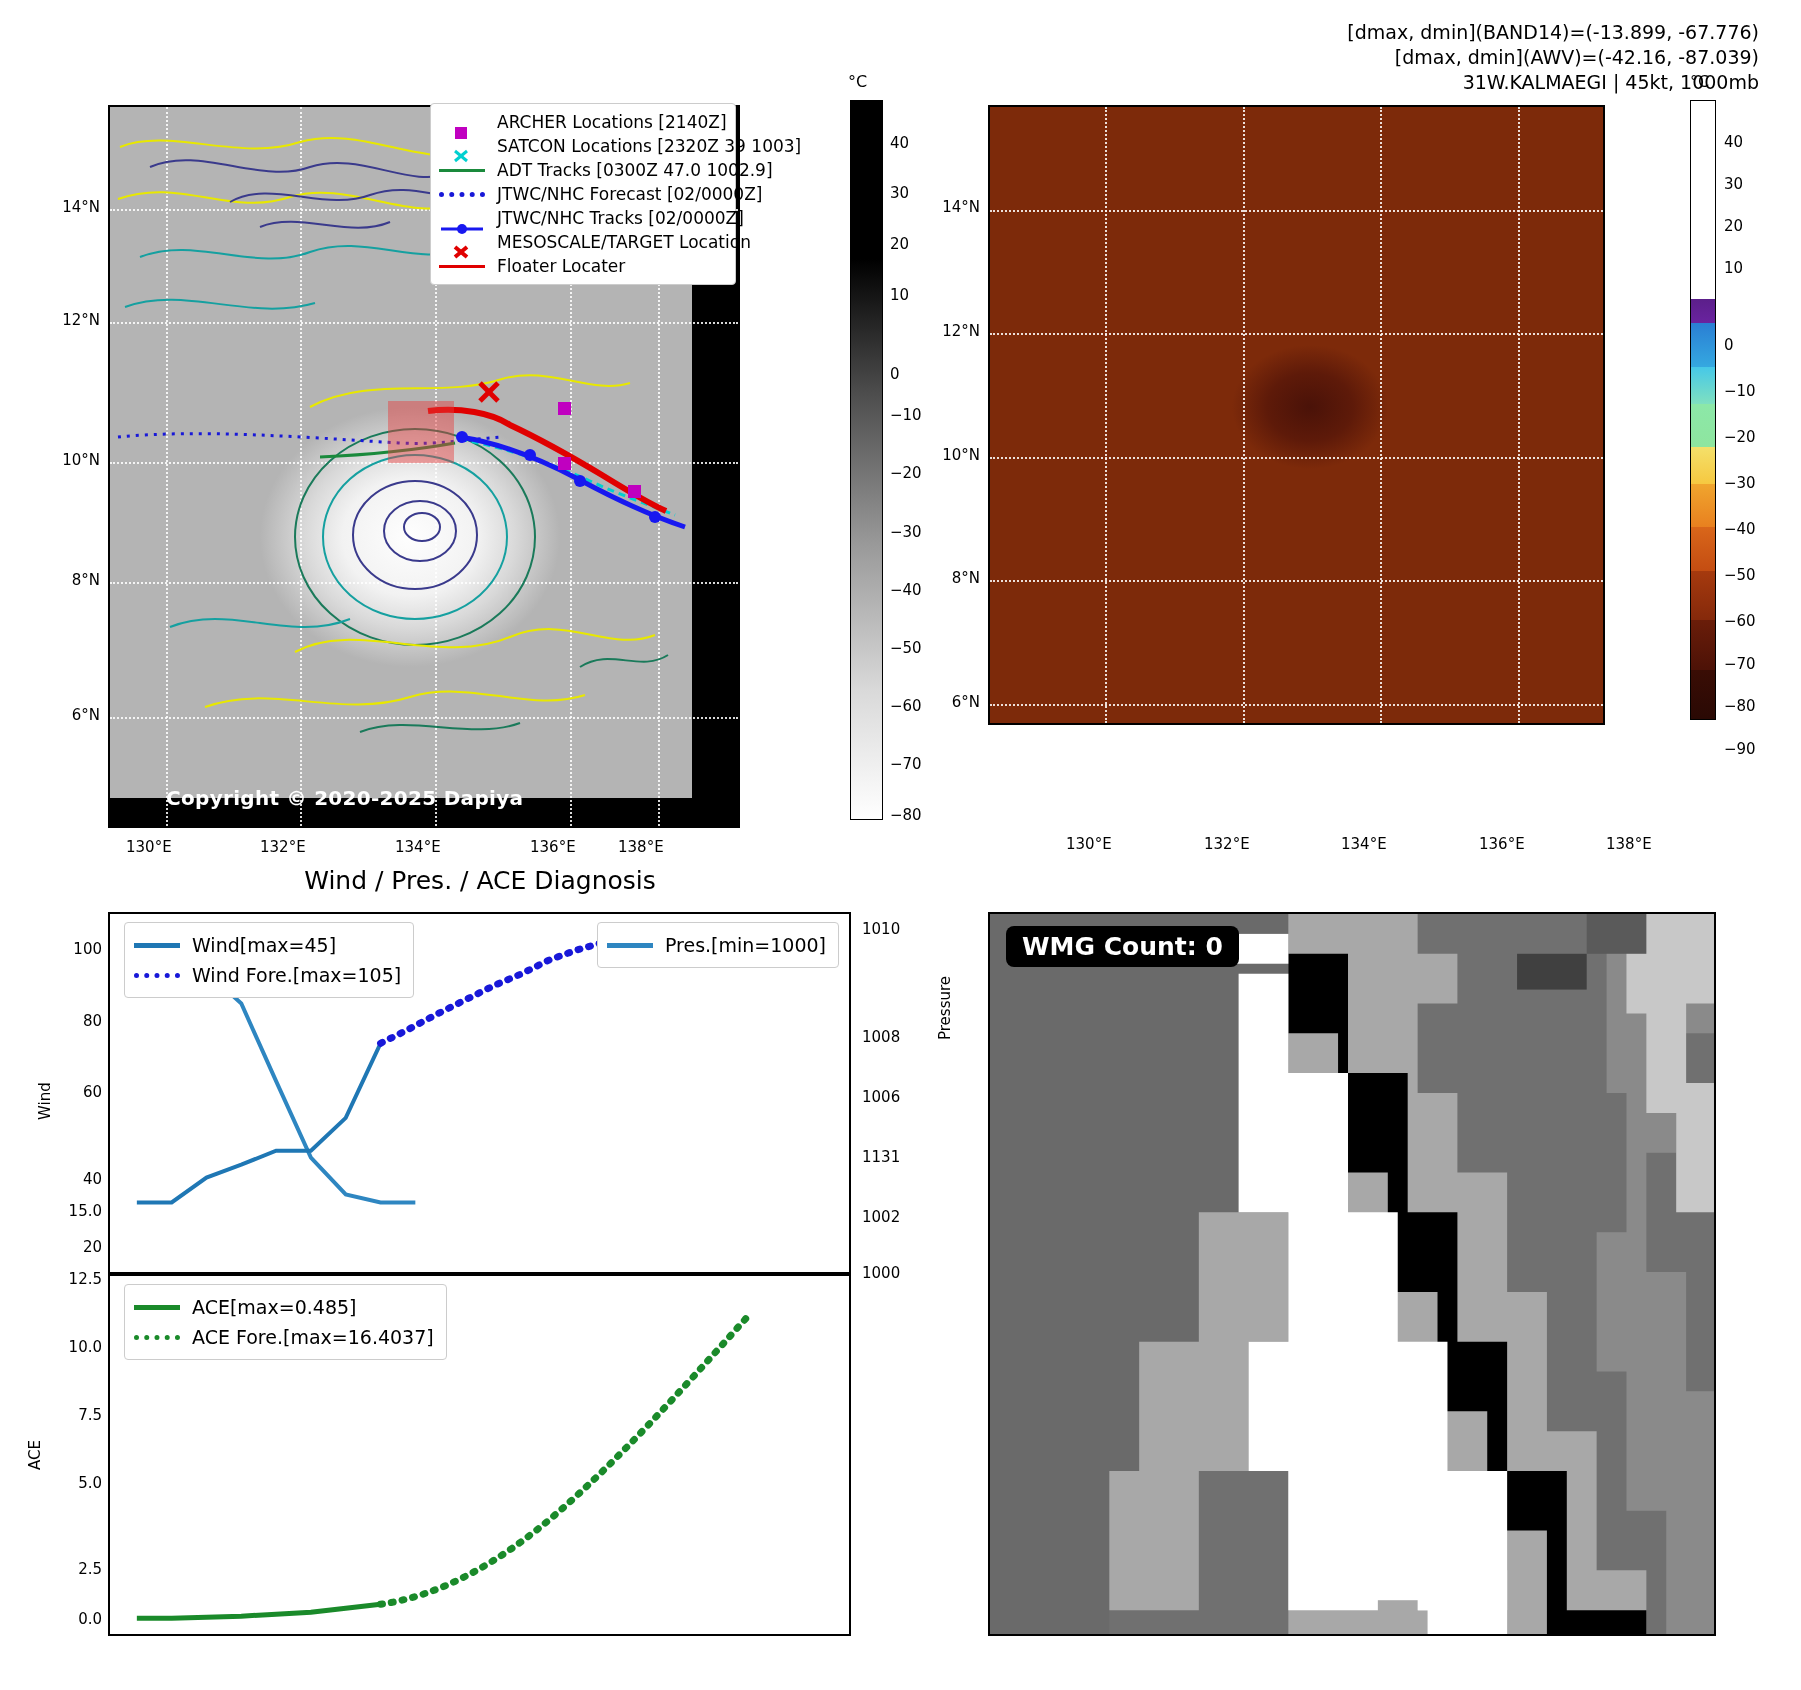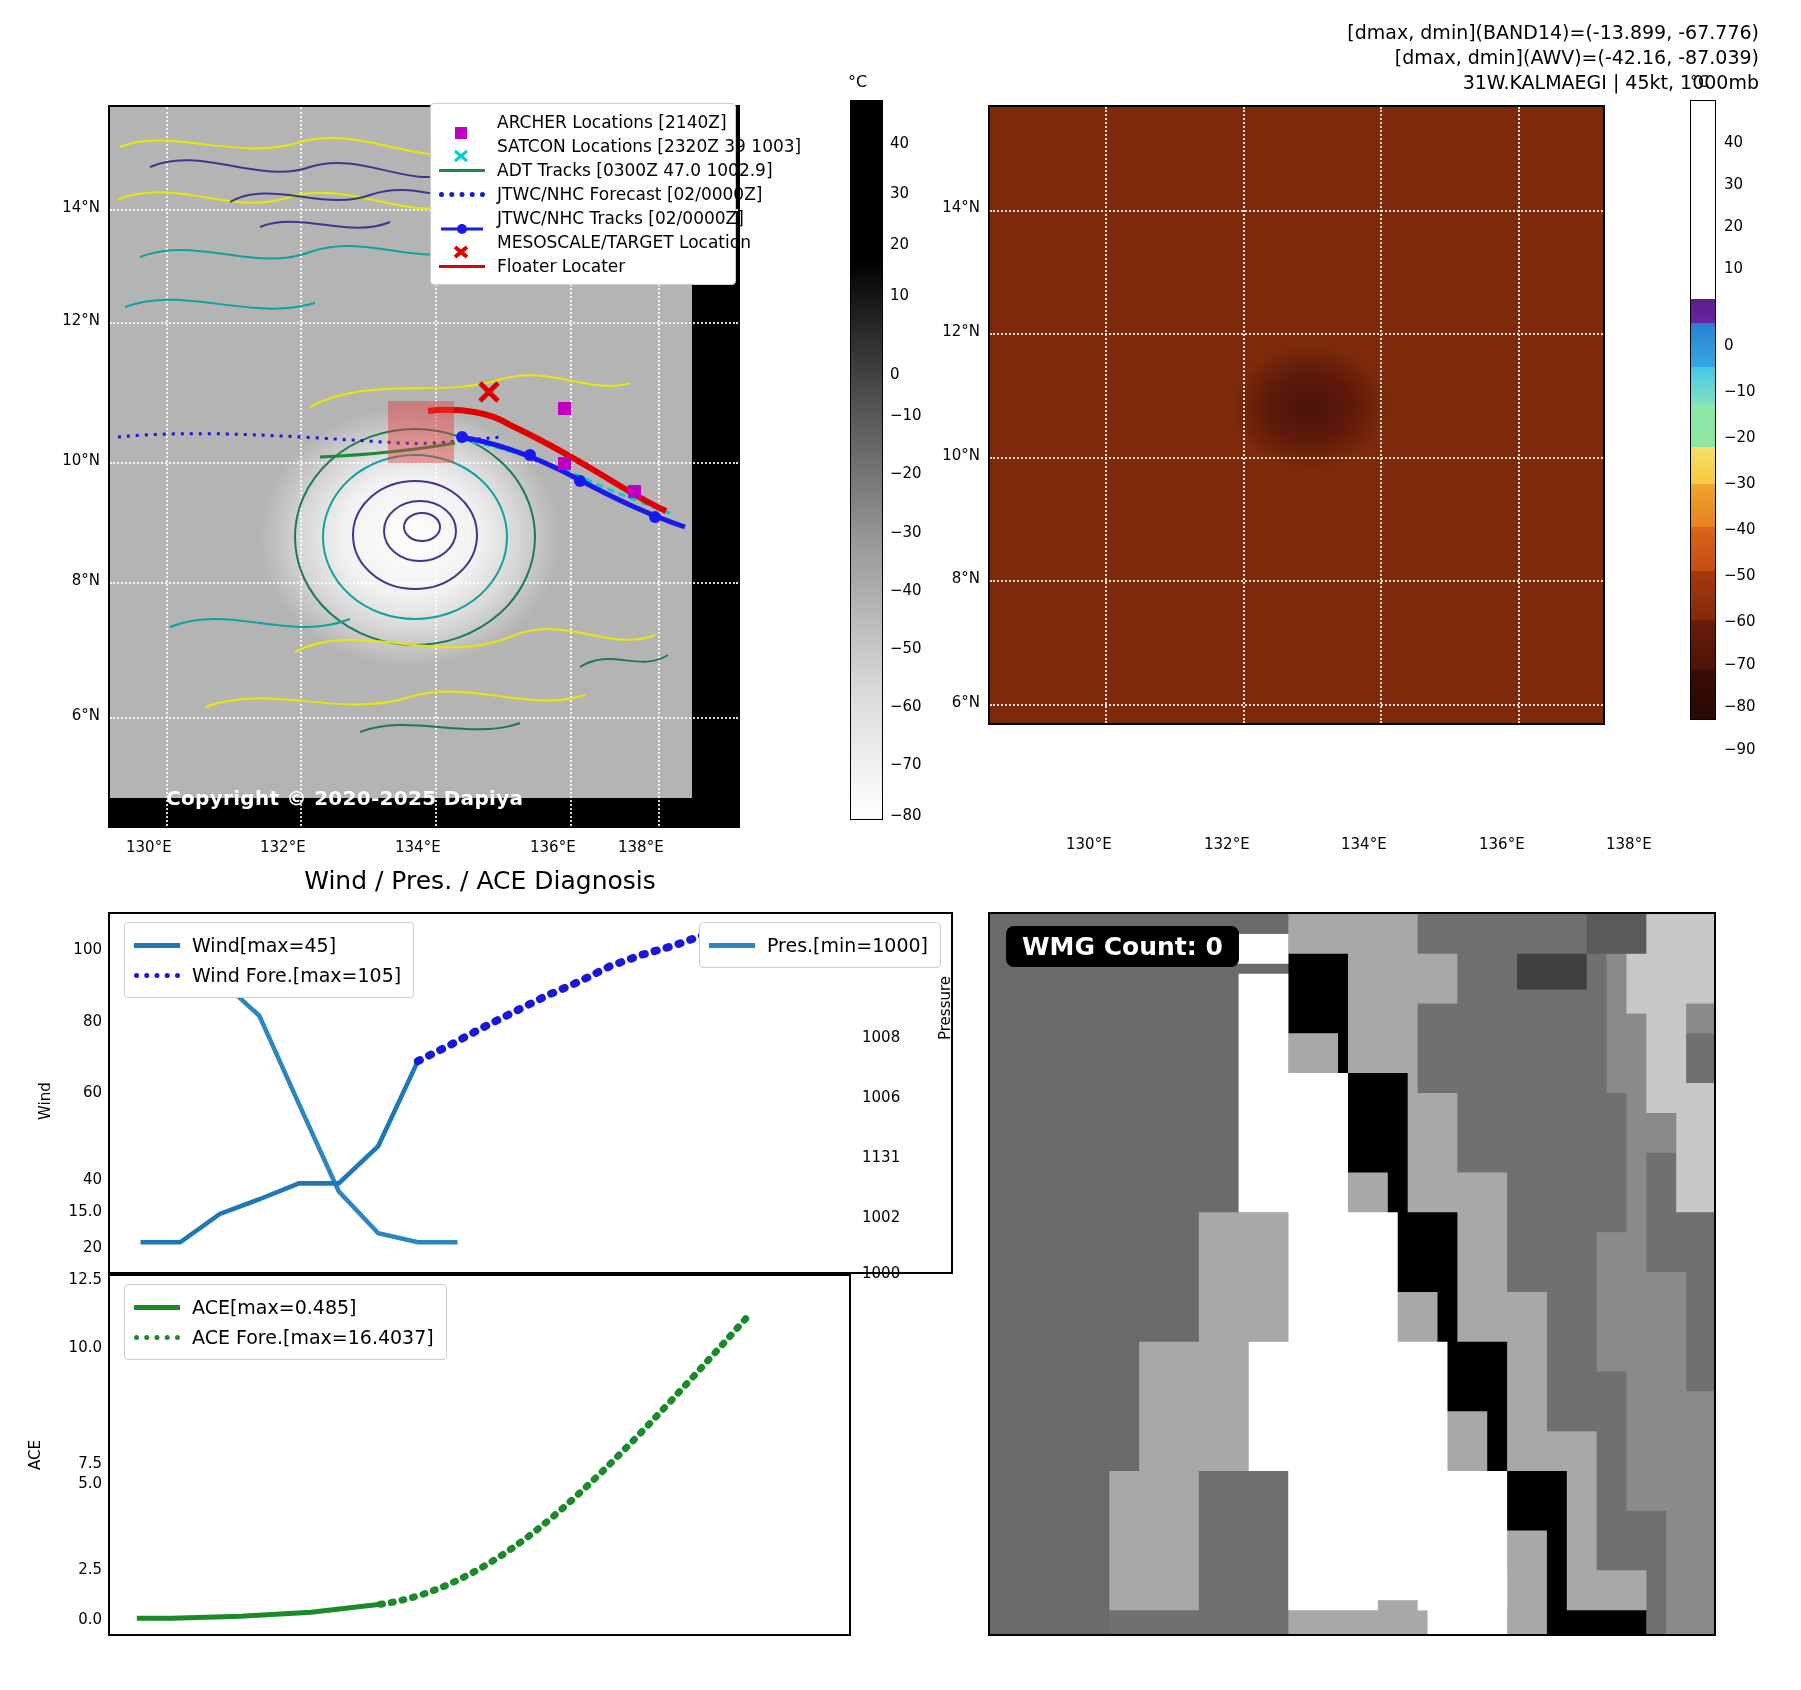--- a/index.html
+++ b/index.html
@@ -60,21 +60,21 @@
       #46c8e8 43%, #7fe0c0 49%,
       #8ce8a8 49%, #8ee59f 56%,
       #f4e06a 56%, #f6c840 62%,
       #f0a52e 62%, #e8801f 69%,
       #d9661a 69%, #c44d12 76%,
       #a63a0e 76%, #85290b 84%,
       #6a1d09 84%, #4d1207 92%,
       #3a0d05 92%, #2a0904 100%);}
 
   
-  #wind-panel{left:108px;top:912px;width:845px;height:362px;}
+  #wind-panel{left:108px;top:912px;width:743px;height:362px;}
   #ace-panel{left:108px;top:1274px;width:743px;height:362px;}
   .plotarea{position:absolute;left:0;top:0;right:0;bottom:0;}
   .legendbox{position:absolute;background:#fff;border:1px solid #ccc;border-radius:4px;
     padding:7px 12px 7px 9px;font-size:19px;line-height:30px;z-index:5;}
   .lg-row{display:flex;align-items:center;gap:12px;white-space:nowrap;}
   .lg-key{width:46px;height:4px;display:inline-block;flex:0 0 46px;}
   .lg-key.dotted{height:0;border-top:5px dotted;}
 
   
   #wmg-panel{left:988px;top:912px;width:728px;height:724px;overflow:hidden;background:#7a7a7a;}
@@ -351,21 +351,21 @@
       <div class="lg-row">
         <span class="lg-key dotted" style="border-color:#1a8a2a"></span>
         <span>ACE Fore.[max=16.4037]</span>
       </div>
     </div>
   </div>
 
   <div class="abs ticky" style="left:46px;top:1610px;width:56px">0.0</div>
   <div class="abs ticky" style="left:46px;top:1560px;width:56px">2.5</div>
   <div class="abs ticky" style="left:46px;top:1474px;width:56px">5.0</div>
-  <div class="abs ticky" style="left:46px;top:1454px;width:56px">7.5</div>
+  <div class="abs ticky" style="left:46px;top:1406px;width:56px">7.5</div>
   <div class="abs ticky" style="left:40px;top:1338px;width:62px">10.0</div>
   <div class="abs ticky" style="left:40px;top:1270px;width:62px">12.5</div>
   <div class="abs ticky" style="left:40px;top:1202px;width:62px">15.0</div>
   <div class="abs" id="ace-ylabel" style="left:26px;top:1470px">ACE</div>
 
   <div class="abs axes" id="wmg-panel">
     <svg class="plotarea" viewBox="0 0 728 724" preserveAspectRatio="none">
       <rect x="0" y="0" width="728" height="724" fill="#707070"></rect>
       <path d="M0 0 H300 V60 H250 V140 H300 V300 H210 V430 H150 V560 H120 V724 H0 Z" fill="#6a6a6a"></path>
       <path d="M300 0 H430 V40 H470 V90 H430 V180 H470 V260 H520 V380 H560 V520 H610 V660 H660 V724 H300 V560 H360 V430 H330 V300 H300 Z" fill="#a8a8a8"></path>

